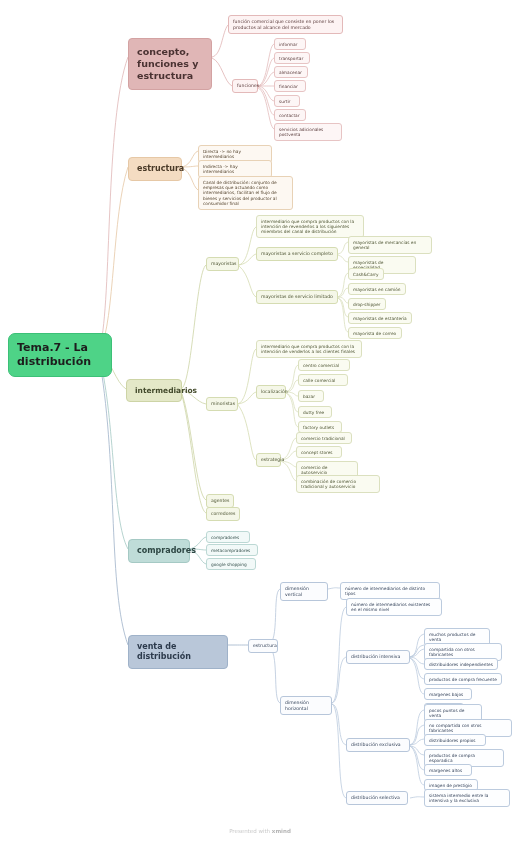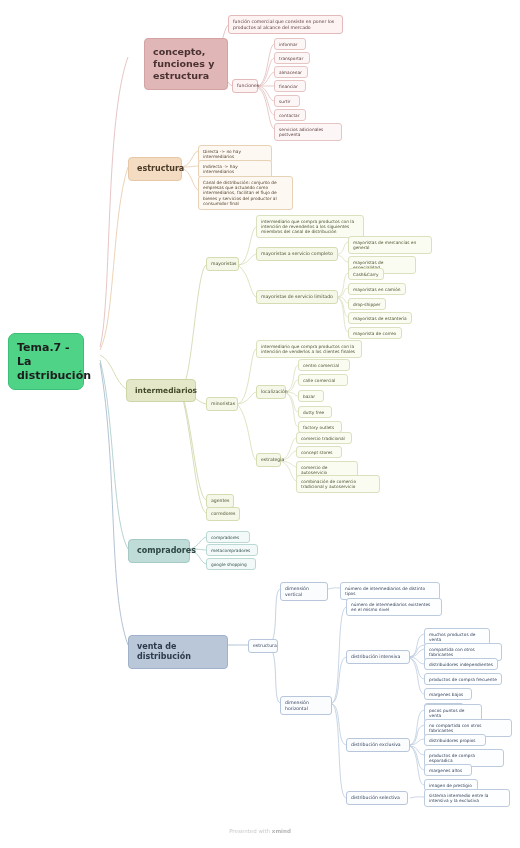--- a/index.html
+++ b/index.html
@@ -161,25 +161,25 @@
         <path d="M410,745 C420,743 414,727 424,725"></path>
         <path d="M410,745 C420,744 416,740 424,739"></path>
         <path d="M410,746 C420,747 416,754 424,755"></path>
         <path d="M410,746 C420,750 416,769 424,770"></path>
         <path d="M410,746 C420,752 416,784 424,785"></path>
       </g>
       <path d="M410,798 C420,796 418,797 424,797" stroke="#bccbde"></path>
     </g>
   </svg>
 
-  <div class="node root" style="left:8px;top:333px;width:76px;">
+  <div class="node root" style="left:8px;top:333px;width:104px;">
     <span>Tema.7 - La distribución</span>
   </div>
 
-  <div class="node b1-main" style="left:128px;top:38px;width:84px;margin-left:16px;">
+  <div class="node b1-main" style="left:128px;top:38px;width:84px;">
     <span>concepto, funciones y estructura</span>
   </div>
   <div class="node b1-sub" style="left:228px;top:15px;width:115px;">
     <span>función comercial que consiste en poner los productos al alcance del mercado</span>
   </div>
   <div class="node b1-sub" style="left:232px;top:79px;width:26px;">
     <span>funciones</span>
   </div>
   <div class="node b1-leaf" style="left:274px;top:38px;width:32px;">
     <span>informar</span>
@@ -209,21 +209,21 @@
   <div class="node b2-leaf" style="left:198px;top:145px;width:74px;">
     <span>Directa -&gt; no hay intermediarios</span>
     </div>
   <div class="node b2-leaf" style="left:198px;top:160px;width:74px;">
     <span>Indirecta -&gt; hay intermediarios</span>
     </div>
   <div class="node b2-leaf" style="left:198px;top:176px;width:95px;">
     <span>Canal de distribución: conjunto de empresas que actuando como intermediarios, facilitan el flujo de bienes y servicios del productor al consumidor final</span>
     </div>
 
-  <div class="node b3-main" style="left:126px;top:379px;width:70px;">
+  <div class="node b3-main" style="left:126px;top:379px;width:56px;">
     <span>intermediarios</span>
   </div>
   <div class="node b3-sub" style="left:206px;top:257px;width:33px;">
     <span>mayoristas</span>
     </div>
   <div class="node b3-leaf" style="left:256px;top:215px;width:108px;">
     <span>intermediario que compra productos con la intención de revenderlos a los siguientes miembros del canal de distribución</span>
     </div>
   <div class="node b3-sub" style="left:256px;top:247px;width:82px;">
     <span>mayoristas a servicio completo</span>

